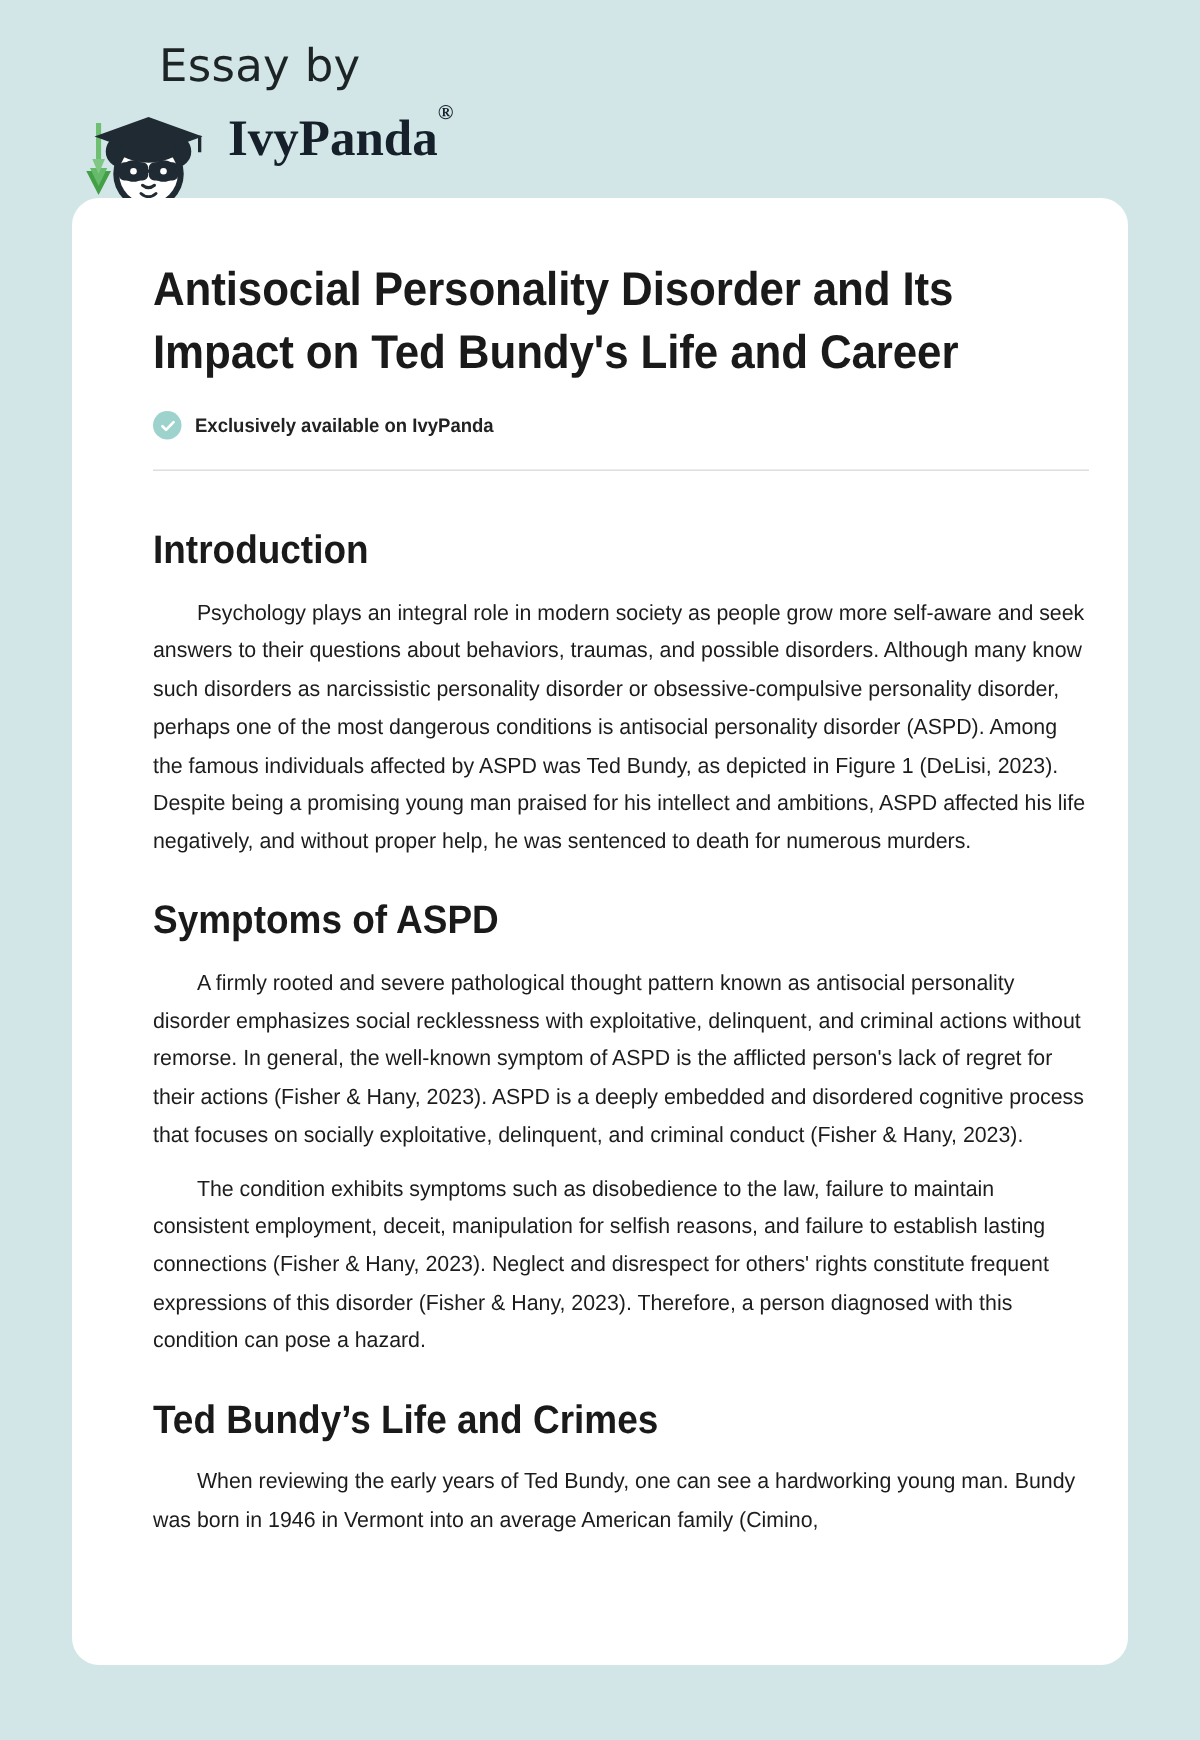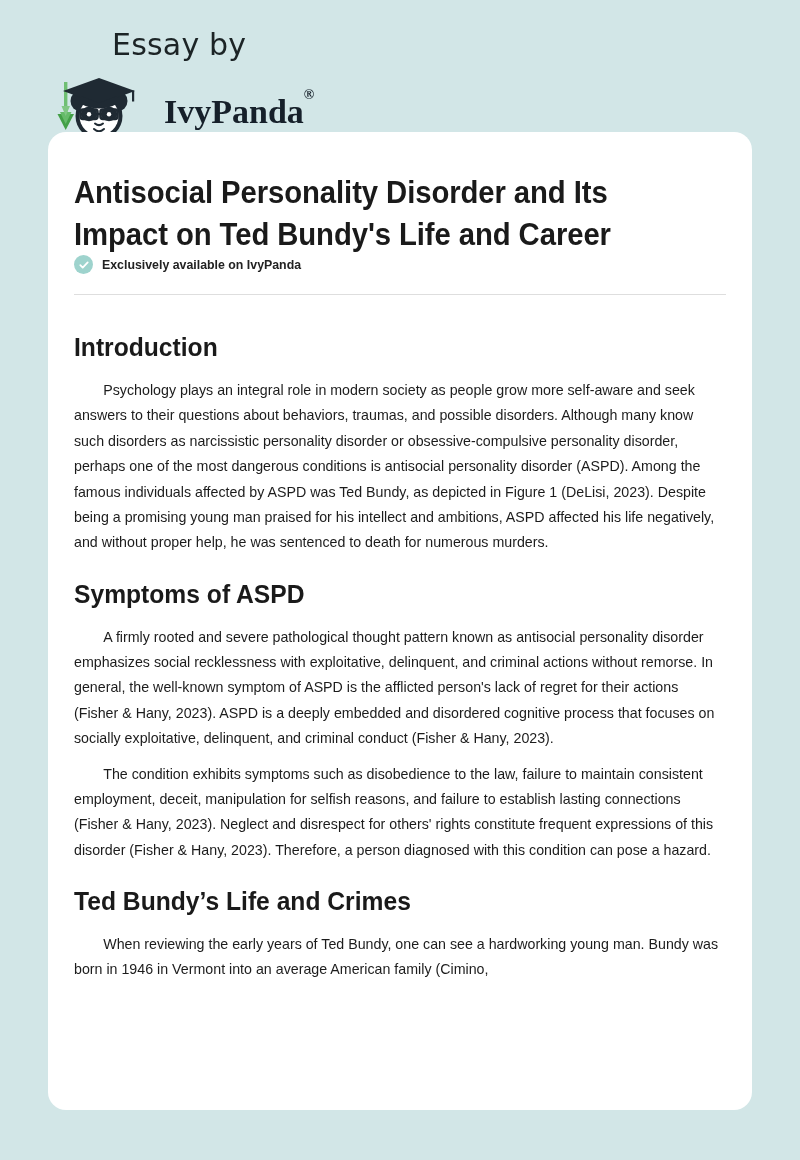--- a/index.html
+++ b/index.html
@@ -34,22 +34,22 @@
     font-family: "DejaVu Sans", sans-serif;
     font-size: 30px;
     font-weight: 400;
     color: #1c2426;
     letter-spacing: 0.2px;
     line-height: 1;
     white-space: nowrap;
   }
   .brand-logo {
     display: flex;
-    align-items: center;
-    gap: 16px;
+    align-items: flex-start;
+    gap: 4px;
   }
   .brand-mark {
     width: 104px;
     height: 72px;
     display: block;
   }
   .brand-wordmark {
     font-family: "Liberation Serif", "DejaVu Serif", serif;
     font-weight: 700;
     font-size: 34px;
@@ -70,20 +70,21 @@
   .doc-card {
     position: absolute;
     left: 48px;
     top: 132px;
     width: 704px;
     height: 978px;
     background: #ffffff;
     border-radius: 18px;
     overflow: hidden;
     box-sizing: border-box;
+    padding-left: 28px;
   }
   .doc-inner {
     padding: 40px 26px 0 26px;
     box-sizing: border-box;
   }
 
   .doc-title {
     font-family: "Liberation Sans Narrow", "Liberation Sans", sans-serif;
     font-stretch: condensed;
     font-size: 31.5px;
@@ -93,20 +94,21 @@
     margin: 0;
     letter-spacing: -0.1px;
     transform: scaleX(0.93);
     transform-origin: left center;
   }
 
   .doc-badge {
     display: flex;
     align-items: center;
     gap: 9px;
+    margin-top: 19px;
   }
   .badge-check {
     width: 19px;
     height: 19px;
     border-radius: 50%;
     background: #9ed3cd;
     display: flex;
     align-items: center;
     justify-content: center;
     flex: 0 0 auto;

